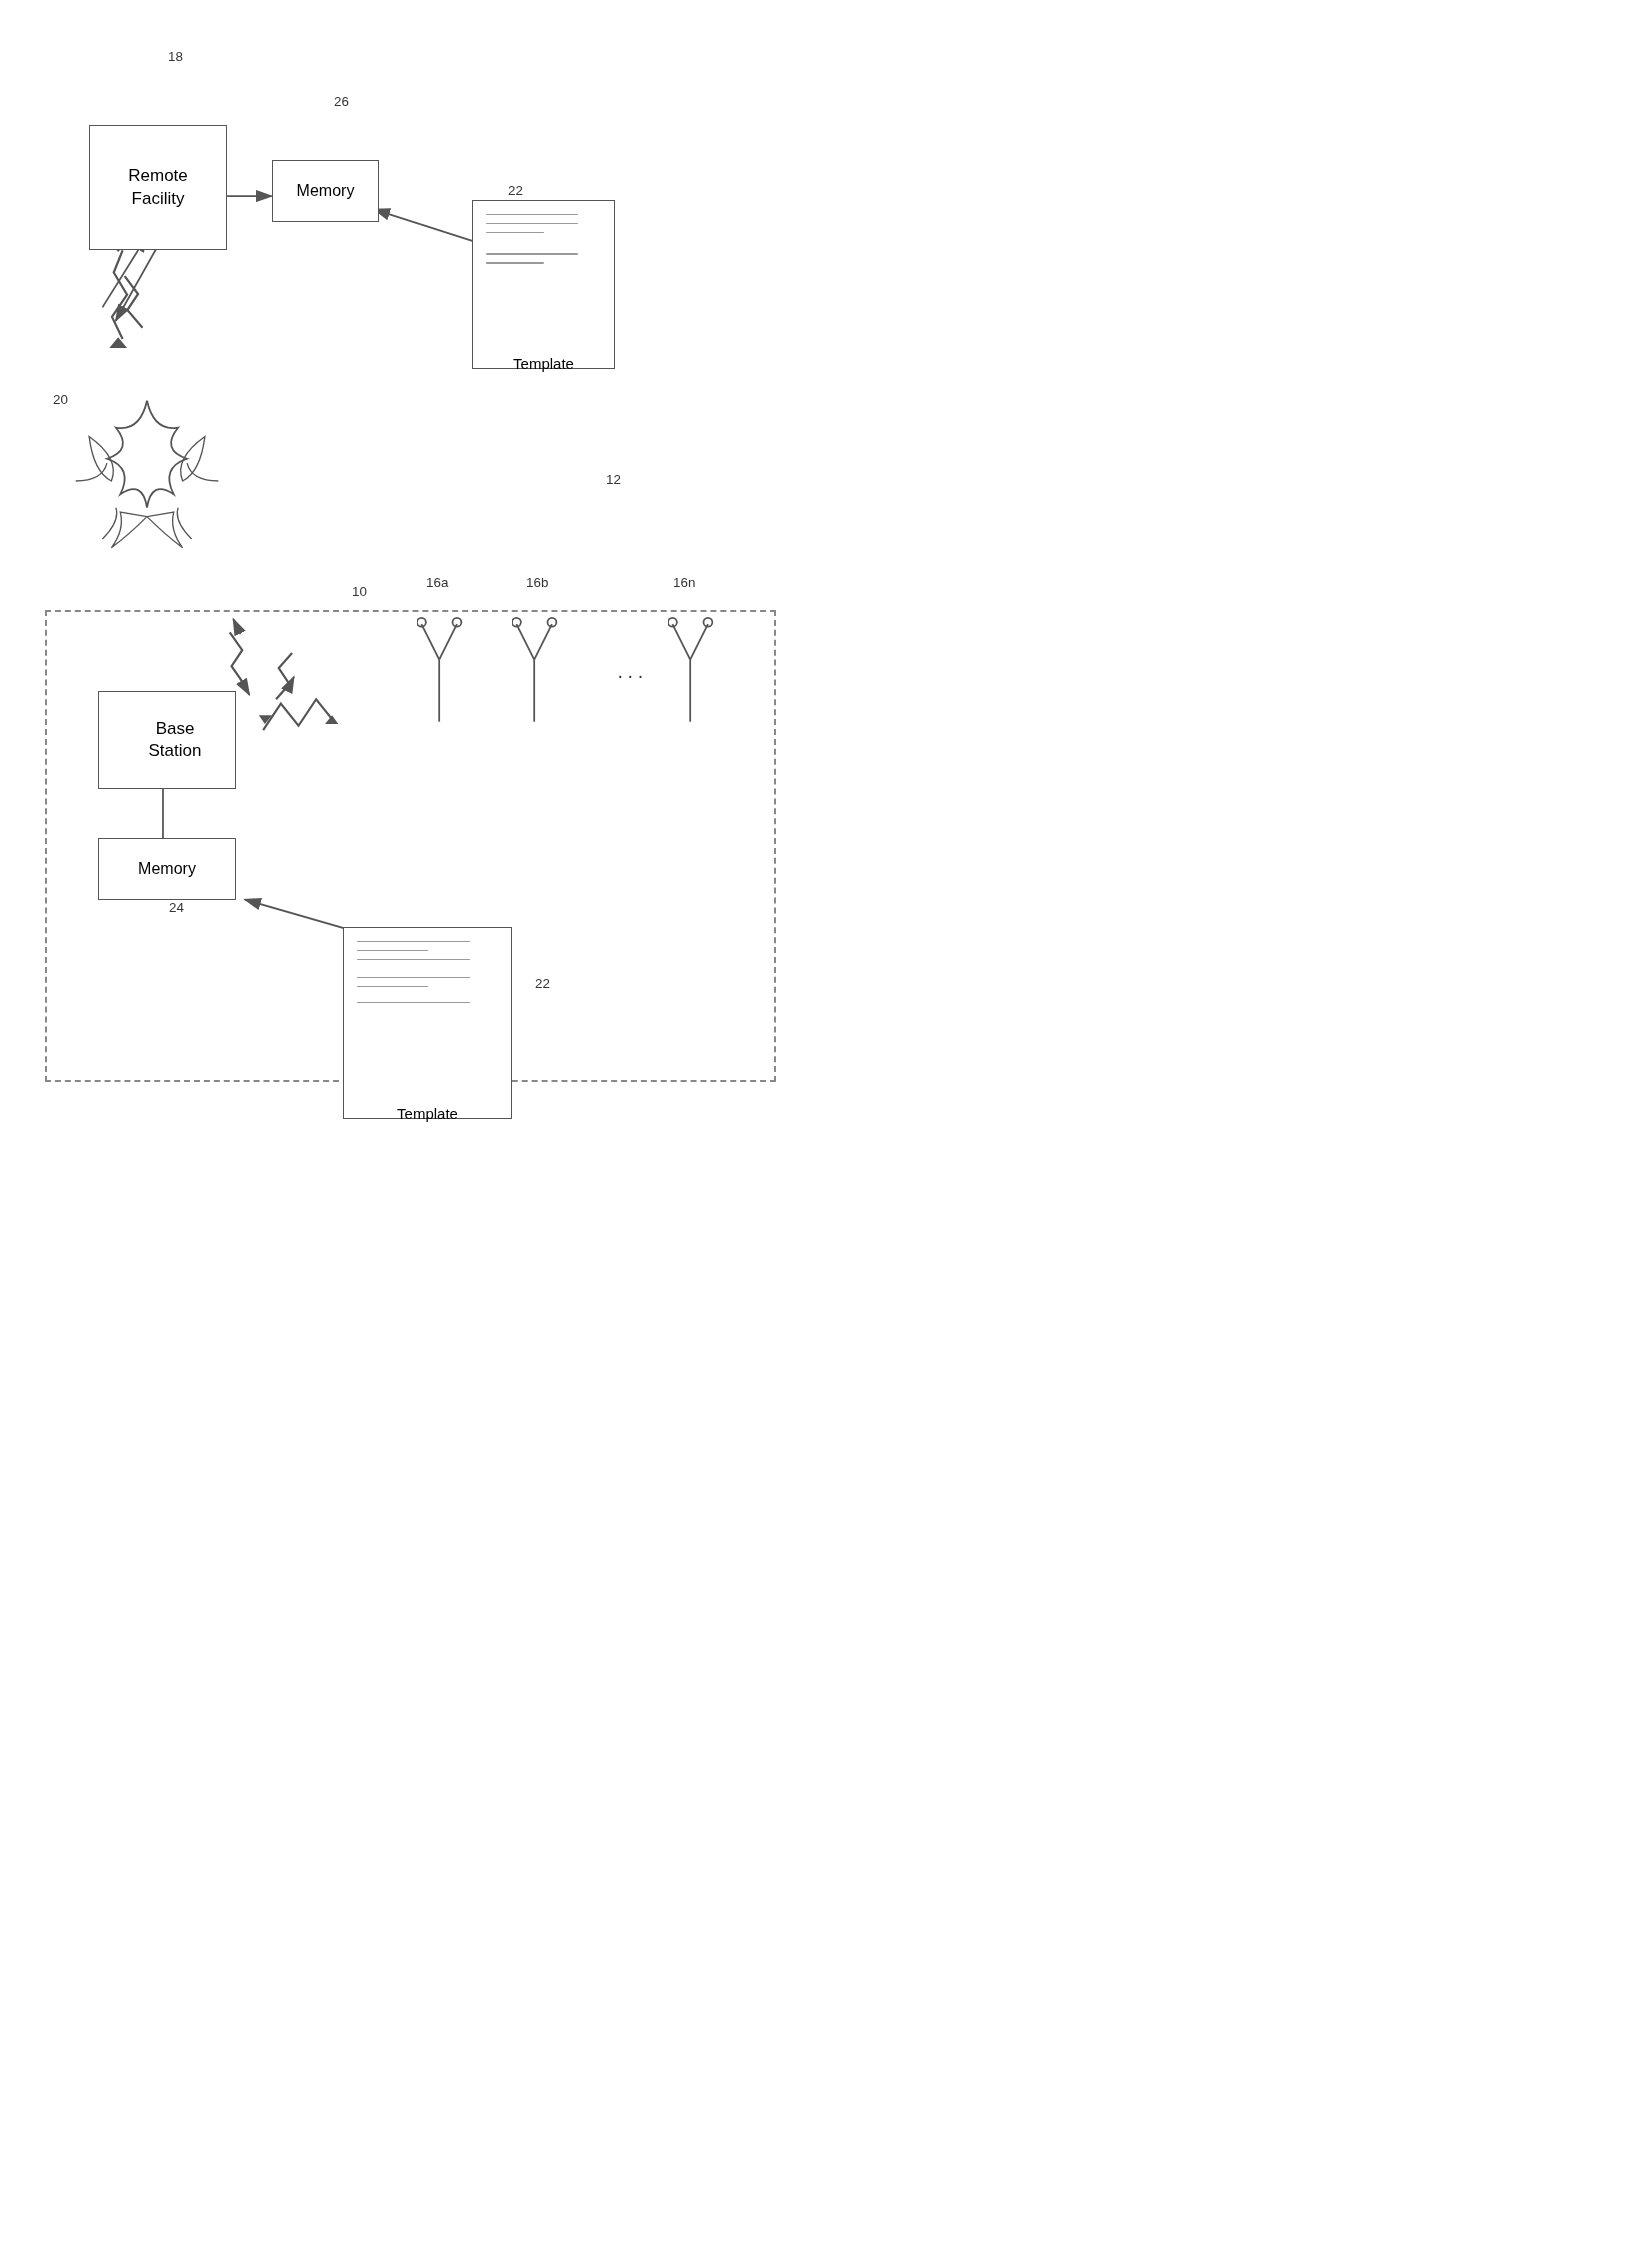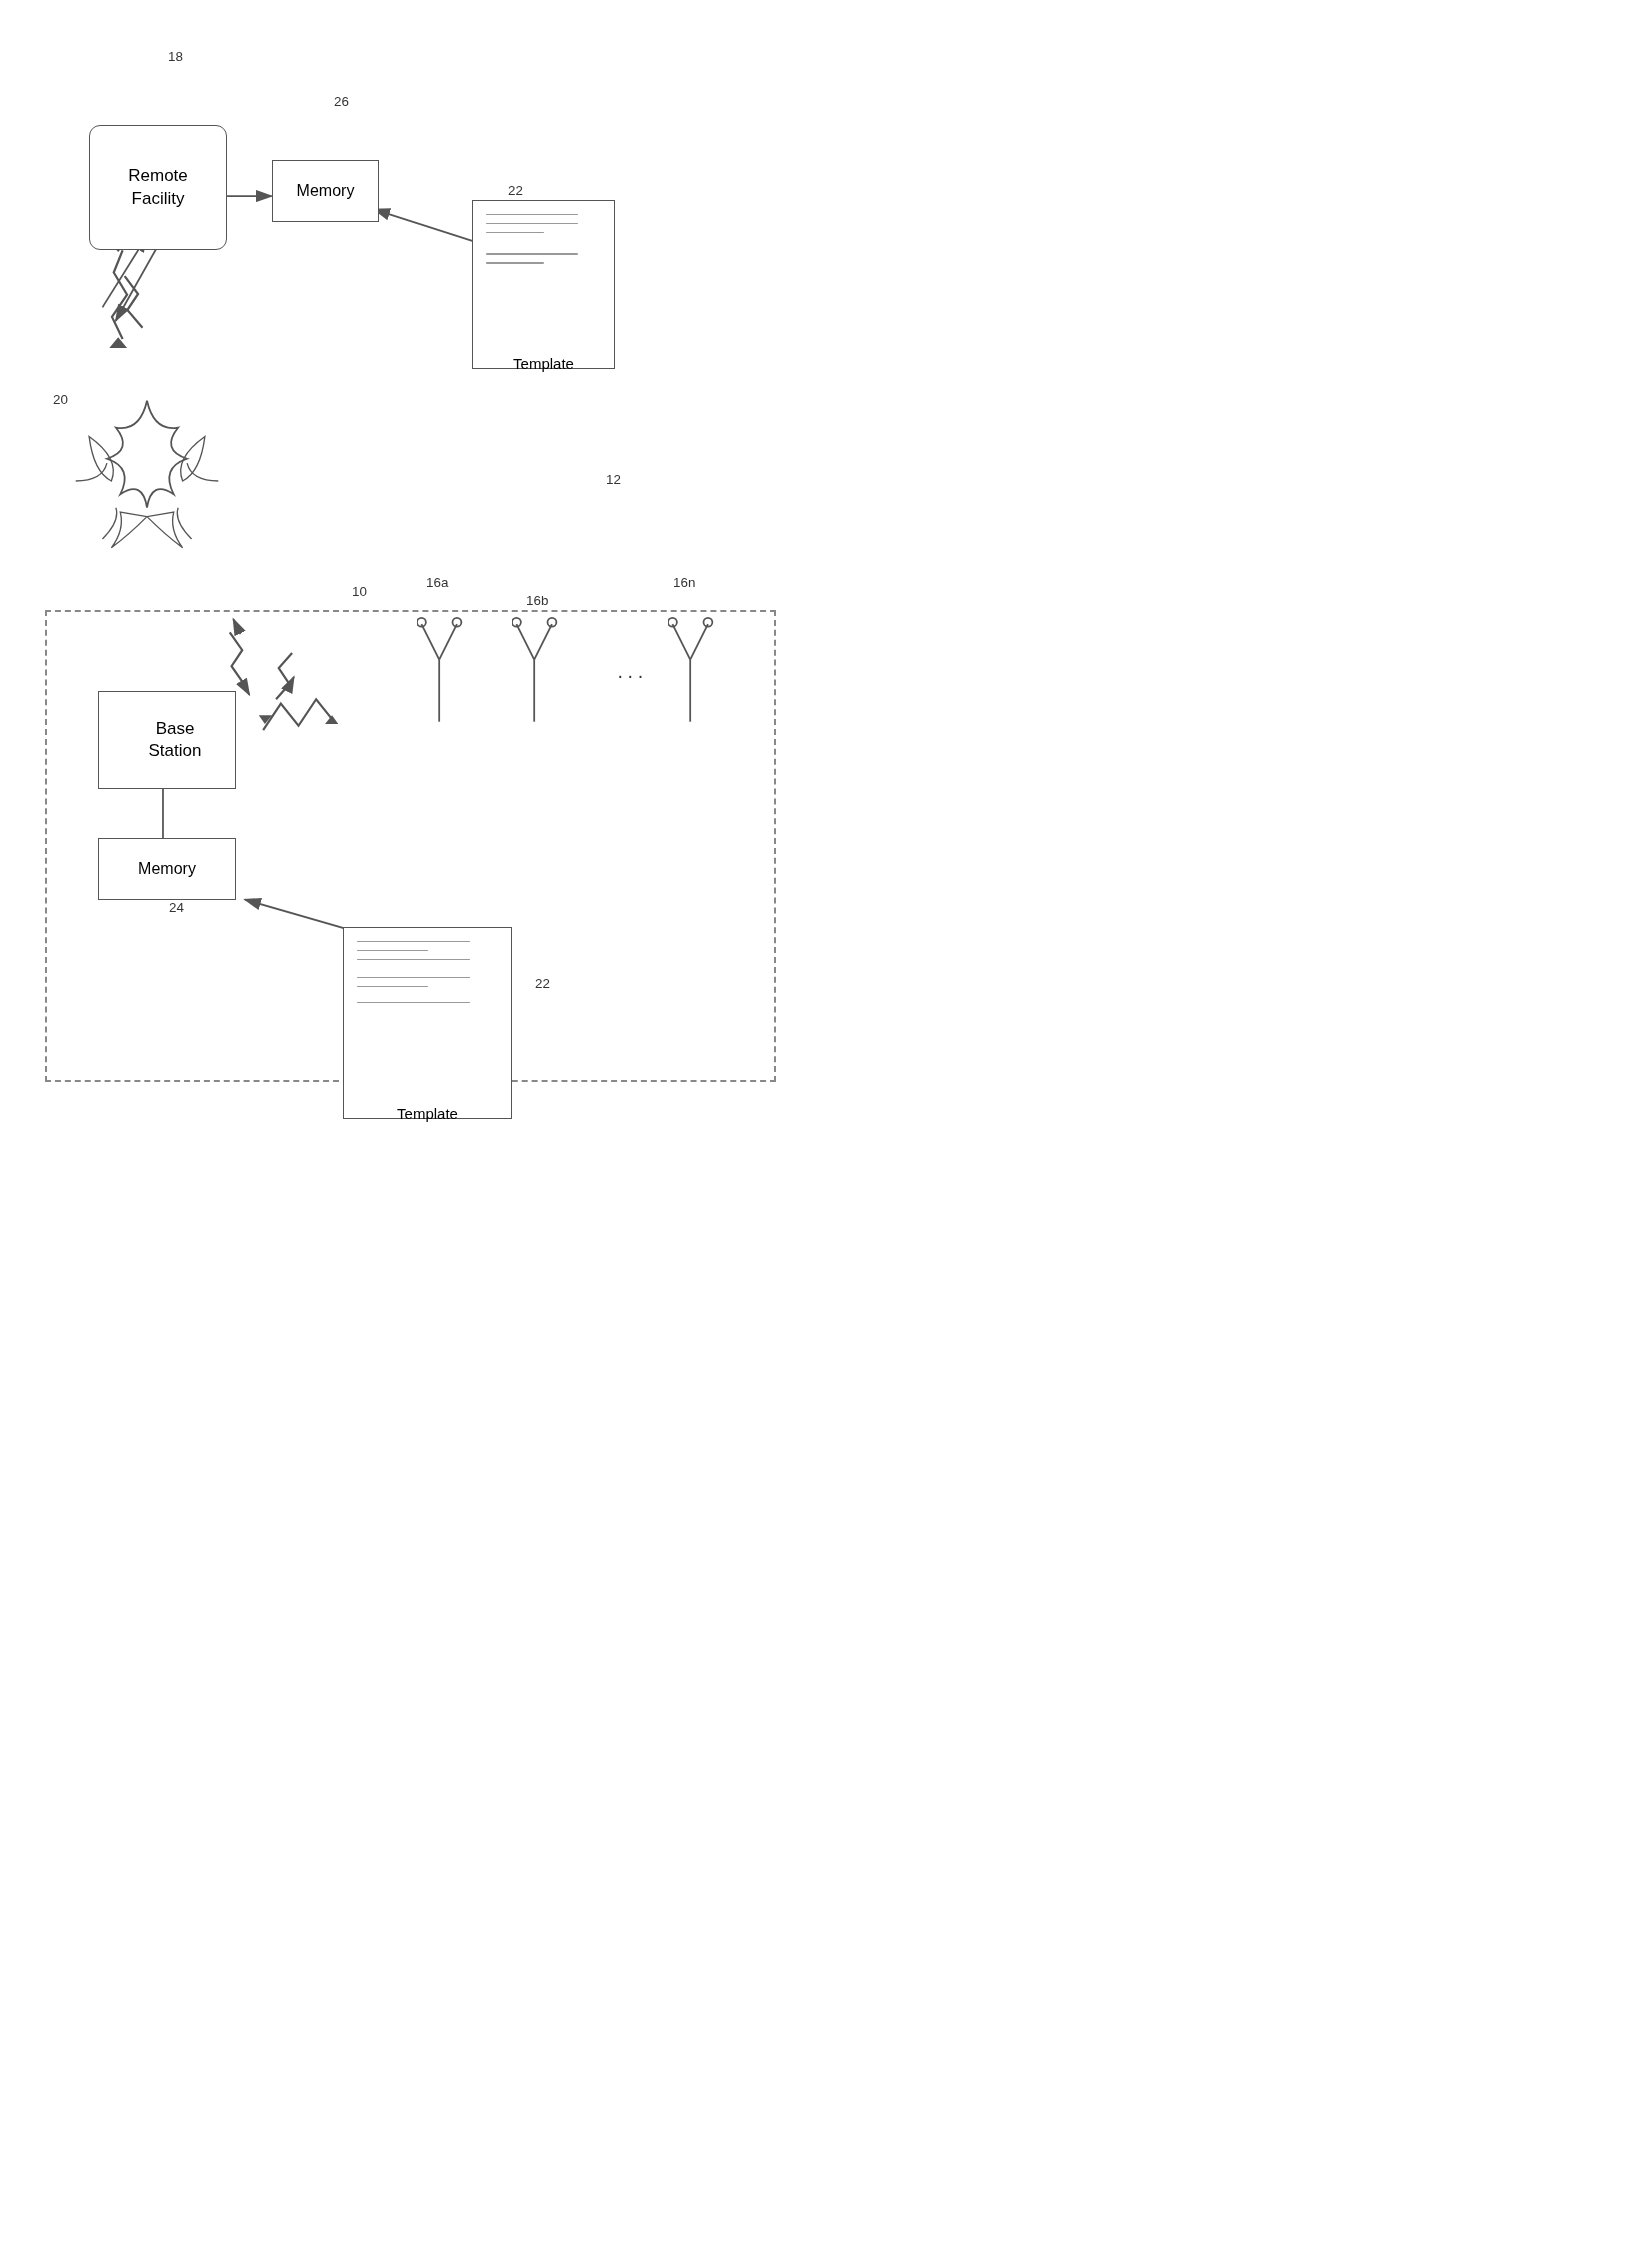--- a/index.html
+++ b/index.html
@@ -123,26 +123,26 @@
   </svg>
 
   <span class="label" style="left:168px; top:49px;">18</span>
   <span class="label" style="left:334px; top:94px;">26</span>
   <span class="label" style="left:508px; top:183px;">22</span>
   <span class="label" style="left:53px; top:392px;">20</span>
   <span class="label" style="left:606px; top:472px;">12</span>
   <span class="label" style="left:352px; top:584px;">10</span>
   <span class="label" style="left:98px; top:673px;margin-top:20px;">14</span>
   <span class="label" style="left:426px; top:575px;">16a</span>
-  <span class="label" style="left:526px; top:593px;">16b</span>
+  <span class="label" style="left:526px; top:575px;">16b</span>
   <span class="label" style="left:673px; top:575px;">16n</span>
   <span class="label" style="left:169px; top:900px;">24</span>
   <span class="label" style="left:535px; top:976px;">22</span>
 
-  <div class="box" style="left:89px; top:125px; width:138px; height:125px; font-size:17px;border-radius:11px;">
+  <div class="box" style="left:89px; top:125px; width:138px; height:125px; font-size:17px;">
     <span style="white-space:pre-line;">Remote
 Facility</span>
   </div>
 
   <div class="box" style="left:272px; top:160px; width:107px; height:62px; font-size:16px;">
     <span>Memory</span>
   </div>
 
   <div class="template-doc" style="left:472px; top:200px; width:143px; height:169px;">
     <div class="doc-line"></div>

